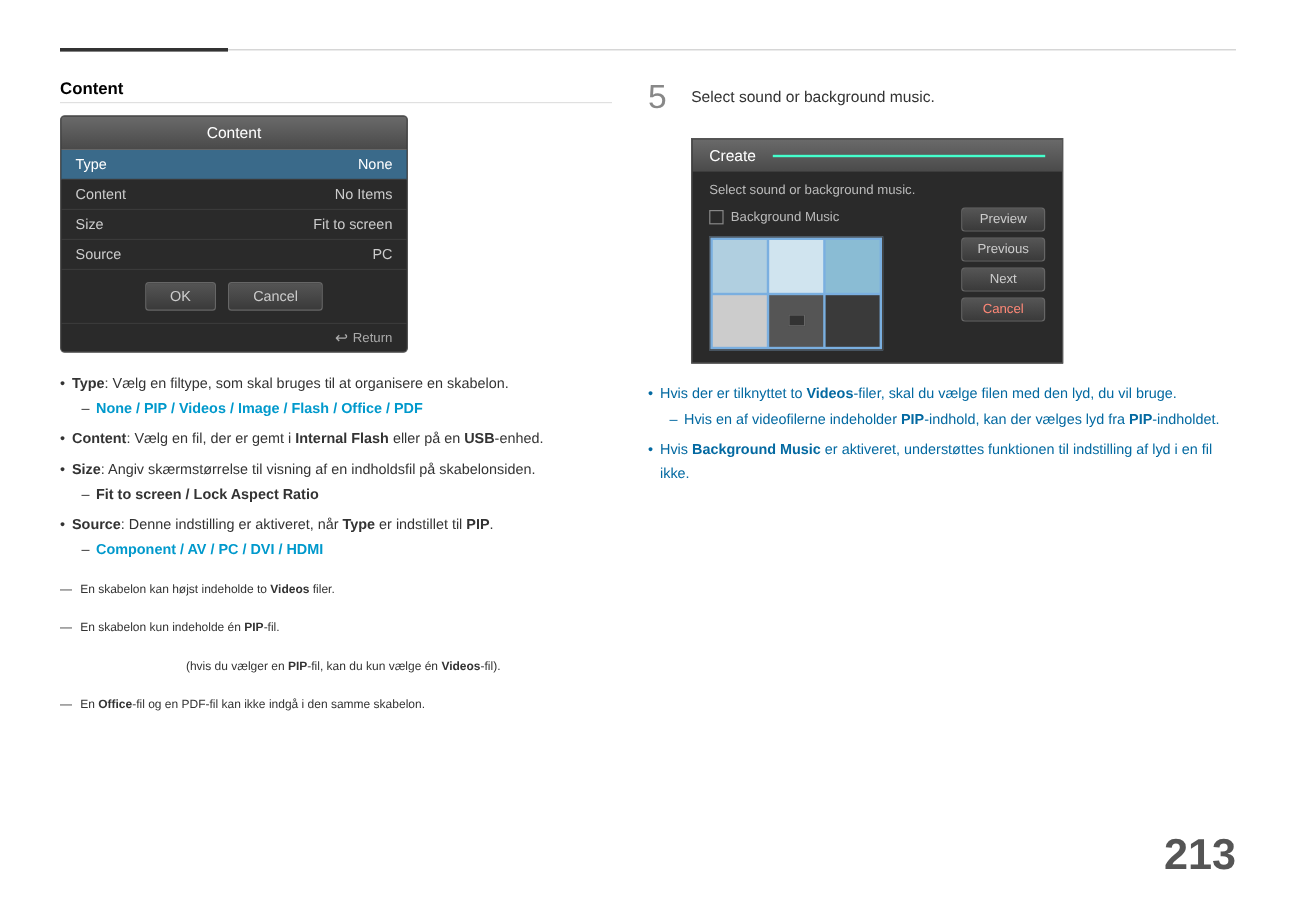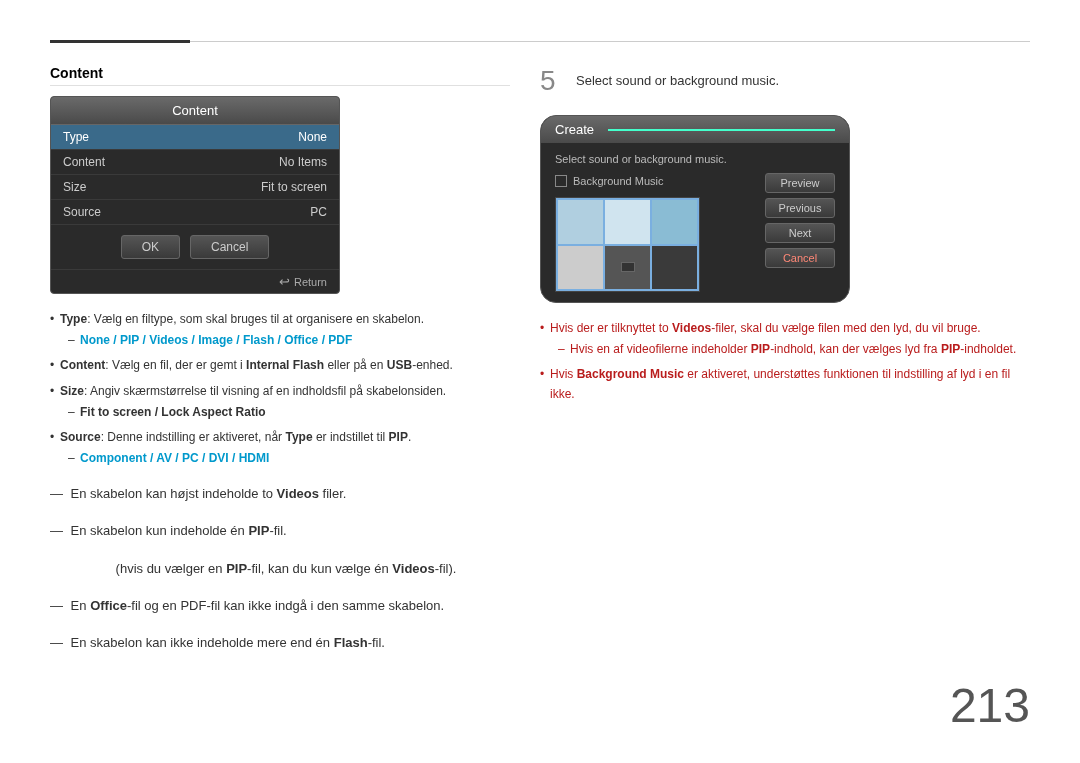--- a/index.html
+++ b/index.html
@@ -32,23 +32,23 @@
       flex: 1;
       height: 1px;
       background: #ccc;
     }
 
     
     .page-number {
       position: absolute;
       bottom: 30px;
       right: 50px;
-      font-size: 48px;
+      font-size: 36px;
       color: #555;
-      font-weight: 400;
+      font-weight: 700;
     }
 
     
     .left-col {
       position: absolute;
       top: 65px;
       left: 50px;
       width: 460px;
     }
 
@@ -169,21 +169,21 @@
       margin-top: 2px;
     }
     .sub-bullet::before {
       content: "–";
       position: absolute;
       left: 8px;
     }
     .bold-text { font-weight: bold; }
     .cyan-text { color: #0099cc; font-weight: bold; }
     .note-line {
-      font-size: 13px;
+      font-size: 10px;
       color: #333;
       margin-bottom: 4px;
       padding-left: 0;
       margin-top: 15px;
     }
     .em-dash { margin-right: 4px; }
 
     
     .step-number {
       font-size: 28px;
@@ -197,24 +197,25 @@
       margin-left: 36px;
       font-size: 13px;
       color: #333;
       padding-top: 8px;
     }
 
     
     .create-panel {
       background: #2a2a2a;
       border: 1px solid #555;
-      border-radius: 16px;
+      border-radius: 0;
       width: 310px;
       margin-top: 10px;
       overflow: hidden;
+      margin-left: 36px;
     }
     .create-panel-title {
       background: linear-gradient(to bottom, #6a6a6a, #4a4a4a);
       color: #fff;
       padding: 6px 14px;
       font-size: 13px;
       display: flex;
       align-items: center;
       gap: 8px;
     }
@@ -272,21 +273,21 @@
       width: 70px;
     }
     .create-btn.cancel {
       color: #f87;
     }
 
     
     .right-bullets {
       margin-top: 16px;
       font-size: 12px;
-      color: #b91c1c;
+      color: #0369a1;
       line-height: 1.6;
     }
     .right-bullet-item {
       margin-bottom: 6px;
       padding-left: 10px;
       position: relative;
     }
     .right-bullet-item::before {
       content: "•";
       position: absolute;
@@ -373,21 +374,20 @@
         <span class="cyan-text">Component / AV / PC / DVI / HDMI</span>
       </div>
     </div>
   </div>
 
   <div style="margin-top: 10px; font-size: 11.5px; color: #333; line-height: 1.7;">
     <div class="note-line"><span class="em-dash">—</span> En skabelon kan højst indeholde to <span class="bold-text">Videos</span> filer.</div>
     <div class="note-line"><span class="em-dash">—</span> En skabelon kun indeholde én <span class="bold-text">PIP</span>-fil.</div>
     <div class="note-line" style="padding-left:12px;text-align:center;">(hvis du vælger en <span class="bold-text">PIP</span>-fil, kan du kun vælge én <span class="bold-text">Videos</span>-fil).</div>
     <div class="note-line"><span class="em-dash">—</span> En <span class="bold-text">Office</span>-fil og en PDF-fil kan ikke indgå i den samme skabelon.</div>
-    <div class="note-line"><span class="em-dash">—</span> En skabelon kan ikke indeholde mere end én <span class="bold-text">Flash</span>-fil.</div>
   </div>
 </div>
 
 <div class="right-col">
 
   <div style="position: relative; min-height: 40px;">
     <span class="step-number">5</span>
     <div class="step-text">Select sound or background music.</div>
   </div>
 

